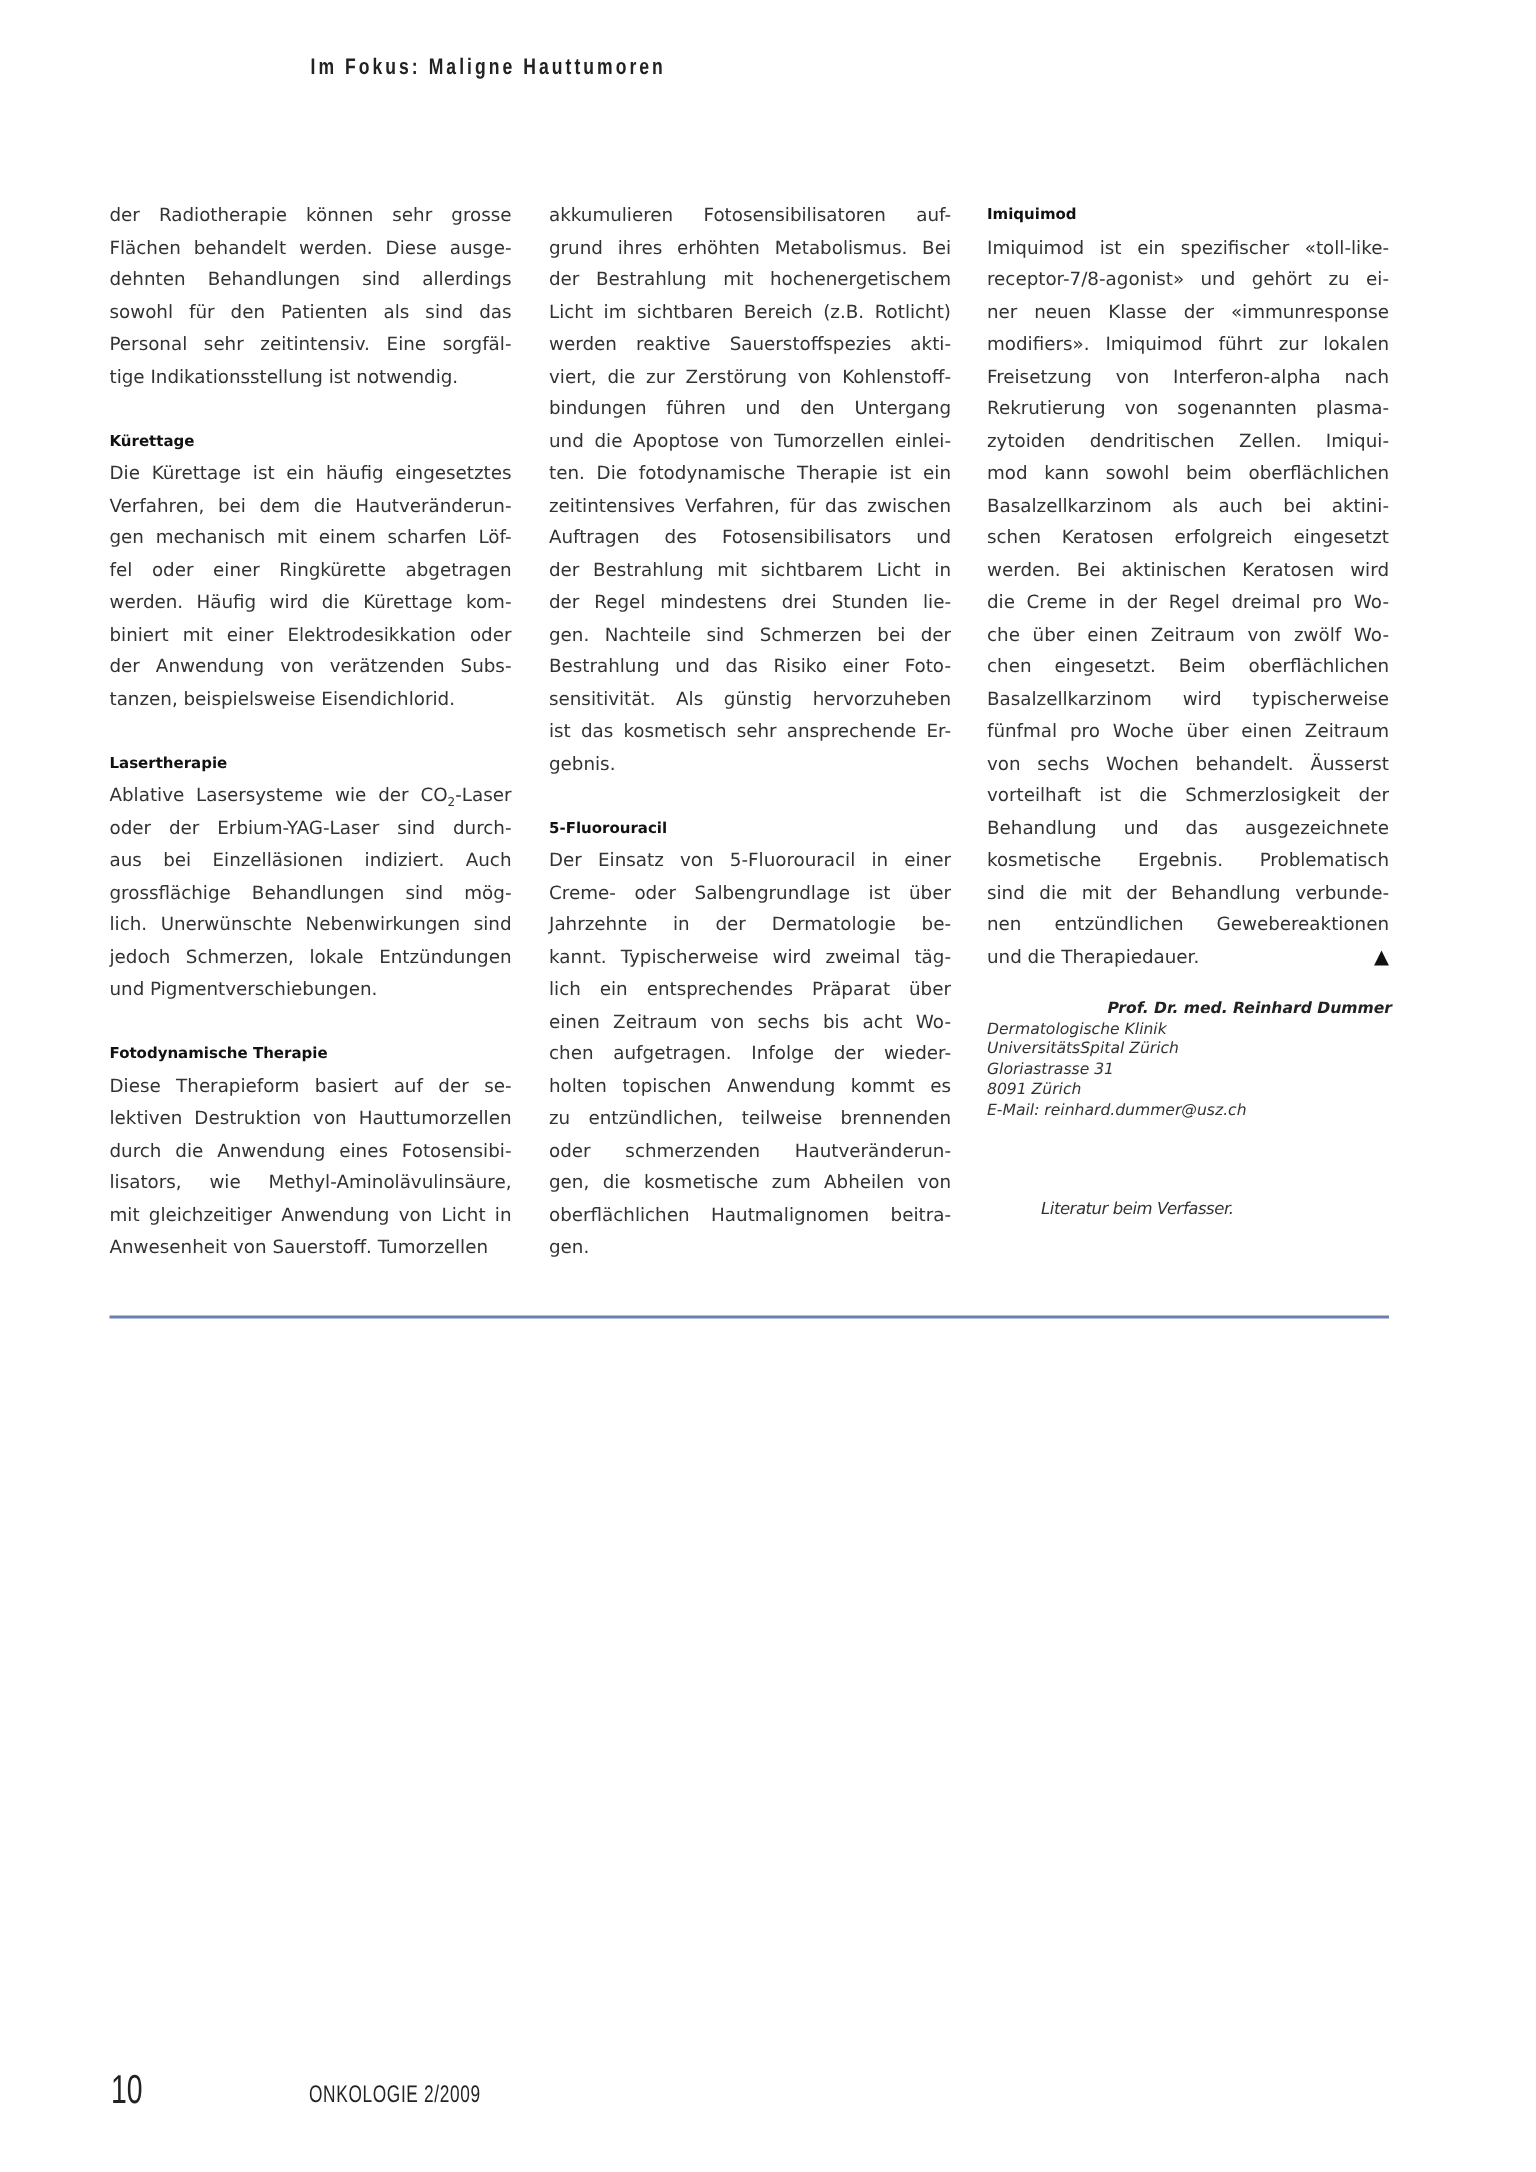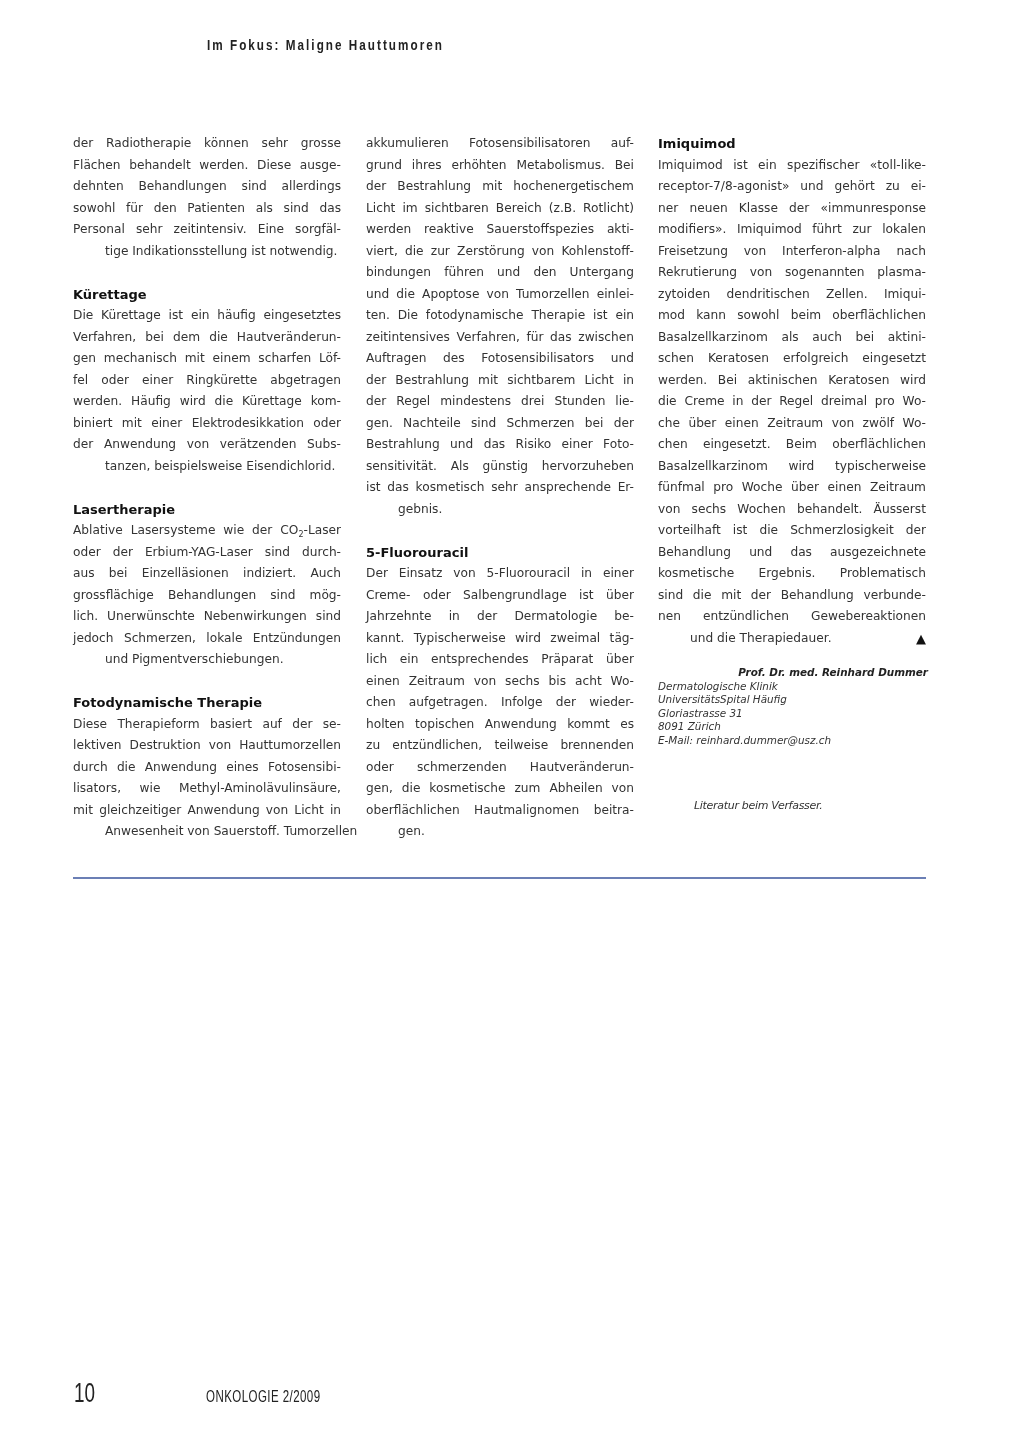--- a/index.html
+++ b/index.html
@@ -13,25 +13,25 @@
   .col {
     position: absolute; top: 133px; width: 268px;
     font-family: "DejaVu Sans", sans-serif; font-size: 12.2px; line-height: 21.5px;
     color: #333; text-align: justify; hyphens: manual;
   }
   .col1 { left: 73px; }
   .col2 { left: 366px; }
   .col3 { left: 658px; }
   .col p { margin: 0; }
   .col h3 {
-    margin: 21.5px 0 0 0; font-size: 13px; font-weight: bold; color: #111; line-height: 21.5px;
+    margin: 21.5px 0 0 0; font-size: 10px; font-weight: bold; color: #111; line-height: 21.5px;
   }
   .col h3.first { margin-top: 0; }
   .line { display: block; text-align: justify; text-align-last: justify; white-space: nowrap; }
-  .line.last { text-align-last: left; margin-left: 32px; }
+  .line.last { text-align-last: left; }
   .endmark { float: right; font-size: 13px; color: #111; }
   .author {
     position: absolute; left: 658px; top: 666px; width: 270px;
     font-family: "DejaVu Sans", sans-serif; font-style: italic; font-size: 10.4px; line-height: 13.6px; color: #333;
   }
   .author .name { font-weight: bold; color: #222; text-align: right; }
   .literature {
     position: absolute; left: 658px; top: 799px;
     font-family: "DejaVu Sans", sans-serif; font-style: italic; font-size: 11px; color: #333;
     letter-spacing: -0.3px;
@@ -158,21 +158,21 @@
       <span class="line">kosmetische Ergebnis. Problematisch</span>
       <span class="line">sind die mit der Behandlung verbunde-</span>
       <span class="line">nen entzündlichen Gewebereaktionen</span>
       <span class="line last">und die Therapiedauer.<span class="endmark">▲</span></span>
     </p>
   </div>
 
 <div class="author">
   <div class="name">Prof. Dr. med. Reinhard Dummer</div>
   <div>Dermatologische Klinik</div>
-  <div>UniversitätsSpital Häufig</div>
+  <div>UniversitätsSpital Zürich</div>
   <div>Gloriastrasse 31</div>
   <div>8091 Zürich</div>
   <div>E-Mail: reinhard.dummer@usz.ch</div>
 </div>
 
 <div class="literature">Literatur beim Verfasser.</div>
 
 <div class="rule"></div>
 
 <div class="page-number">10</div>

